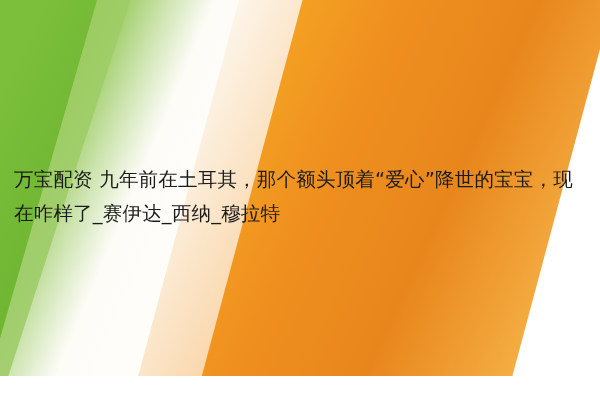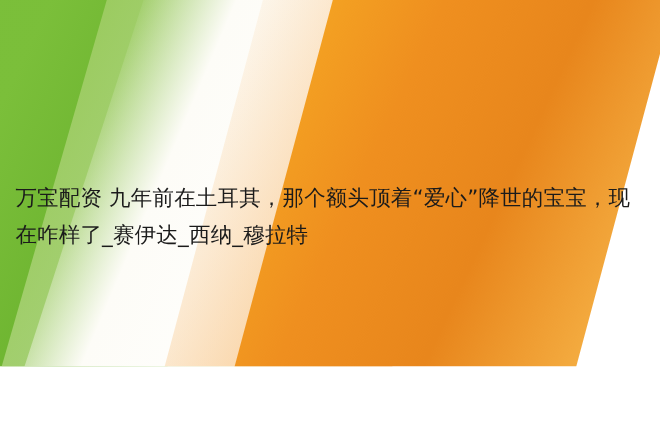--- a/index.html
+++ b/index.html
@@ -8,21 +8,21 @@
   }
   body {
     width: 600px;
     height: 400px;
     overflow: hidden;
     font-family: "Liberation Sans", sans-serif;
   }
   .banner {
     position: relative;
     width: 600px;
-    height: 333px;
+    height: 376px;
     overflow: hidden;
     background: #ffffff;
   }
   
   .bg-green {
     position: absolute;
     inset: 0;
     background: linear-gradient(100deg, #7bbf3a 0%, #6fb832 28%, #8cc63f 46%, #b9d98a 56%, #ffffff 62%, #ffffff 100%);
   }
   

